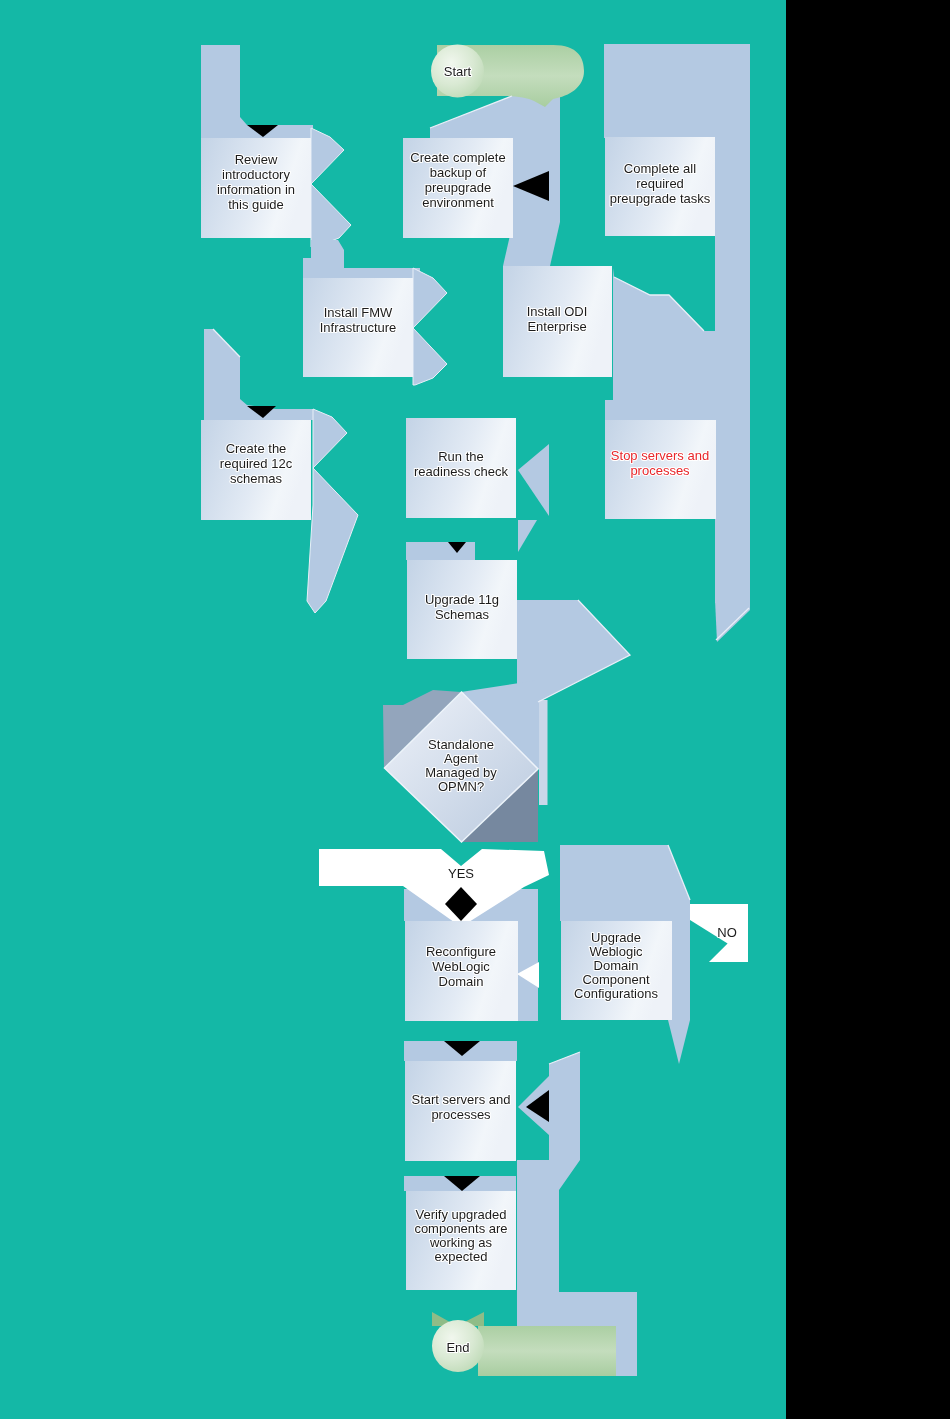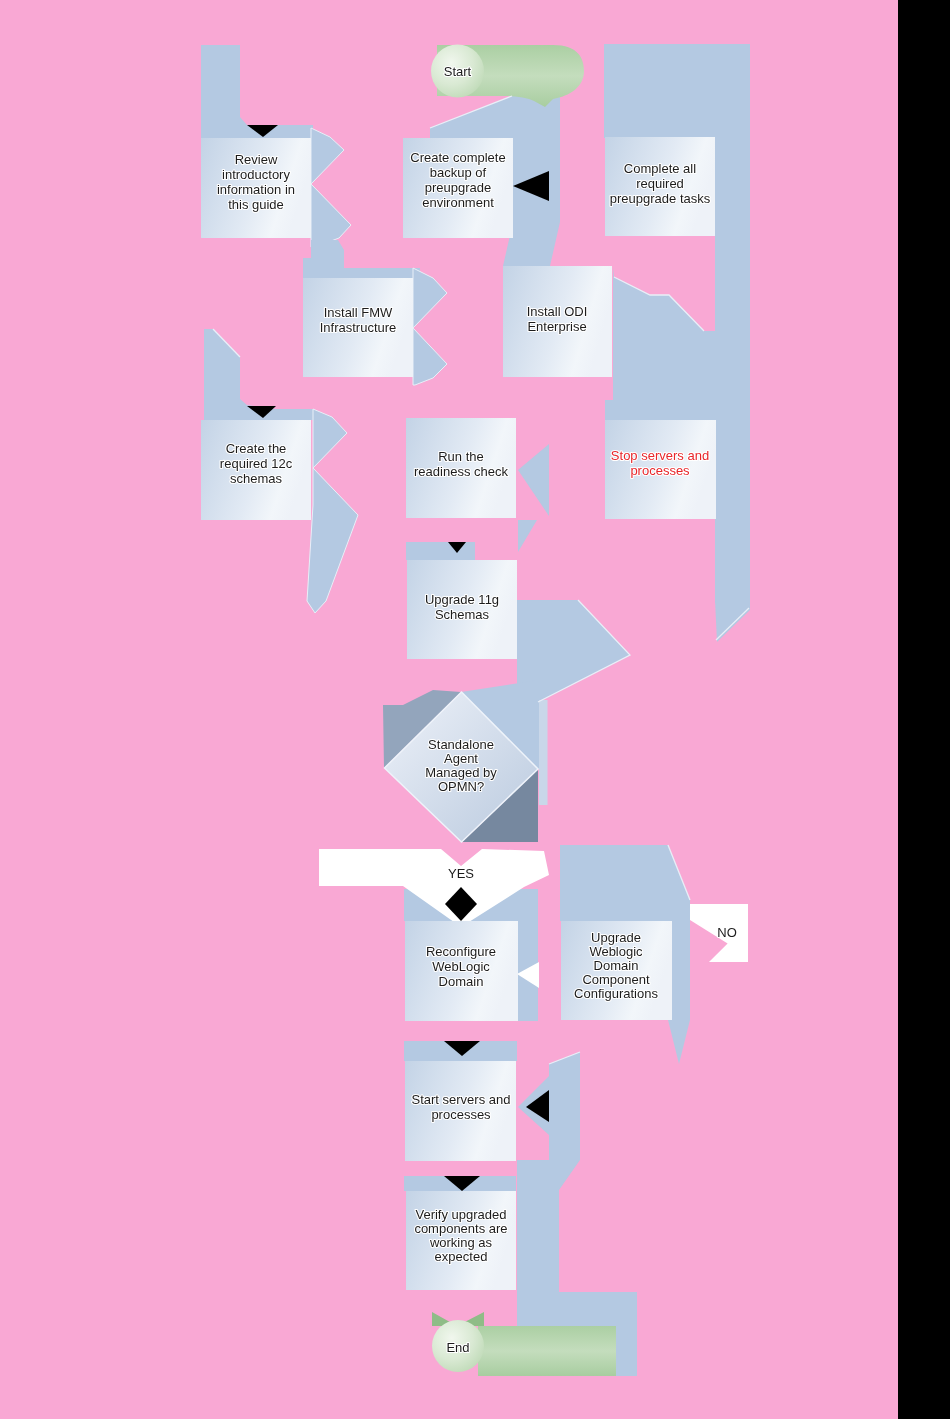--- a/index.html
+++ b/index.html
@@ -1,16 +1,16 @@
 <!DOCTYPE html>
 <html><head>
 <meta charset="utf-8">
 <style>
   html,body{margin:0;padding:0;background:#000;}
-  #canvas{position:relative;width:878px;height:1419px;background:#f9a8d4;overflow:hidden;padding-left:20px;}
+  #canvas{position:relative;width:786px;height:1419px;background:#14b8a6;overflow:hidden;}
   svg{position:absolute;top:0;left:0;}
   .t{font-family:"Liberation Sans",sans-serif;fill:#1c1c1c;font-size:13px;text-anchor:middle;stroke:#ffffff;stroke-width:2.2px;paint-order:stroke;stroke-linejoin:round;}
   .tr{font-family:"Liberation Sans",sans-serif;fill:#e8262b;font-size:13px;text-anchor:middle;stroke:#ffffff;stroke-width:2.2px;paint-order:stroke;stroke-linejoin:round;}
 </style>
 </head>
 <body>
 <div id="canvas">
 <svg width="950" height="1419" viewBox="0 0 950 1419">
 <defs>
   <linearGradient id="box" x1="0" y1="0" x2="1" y2="0.3">

